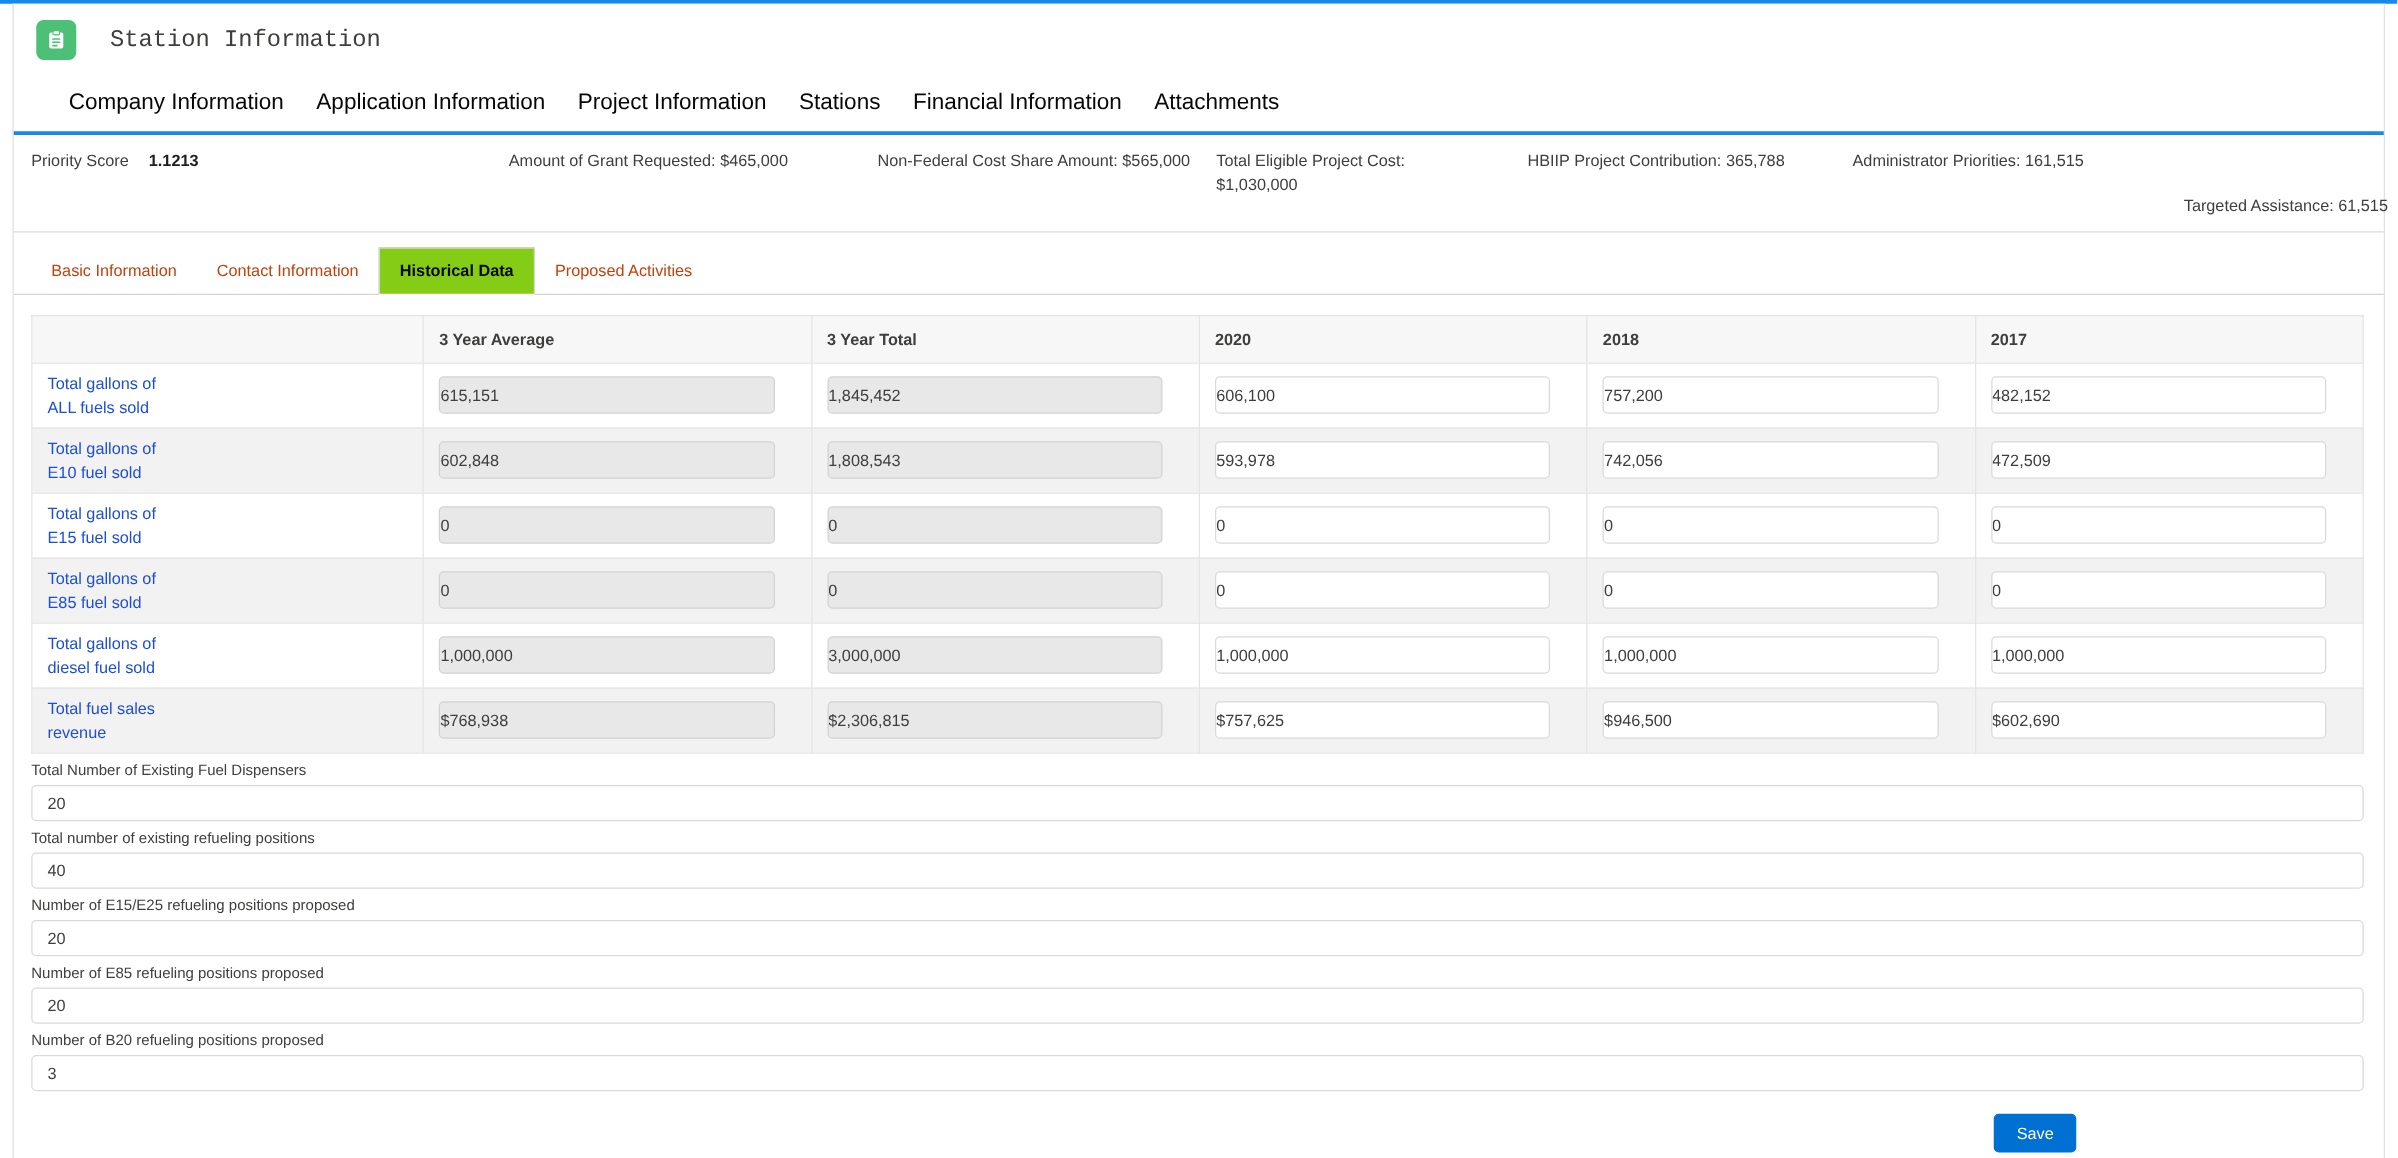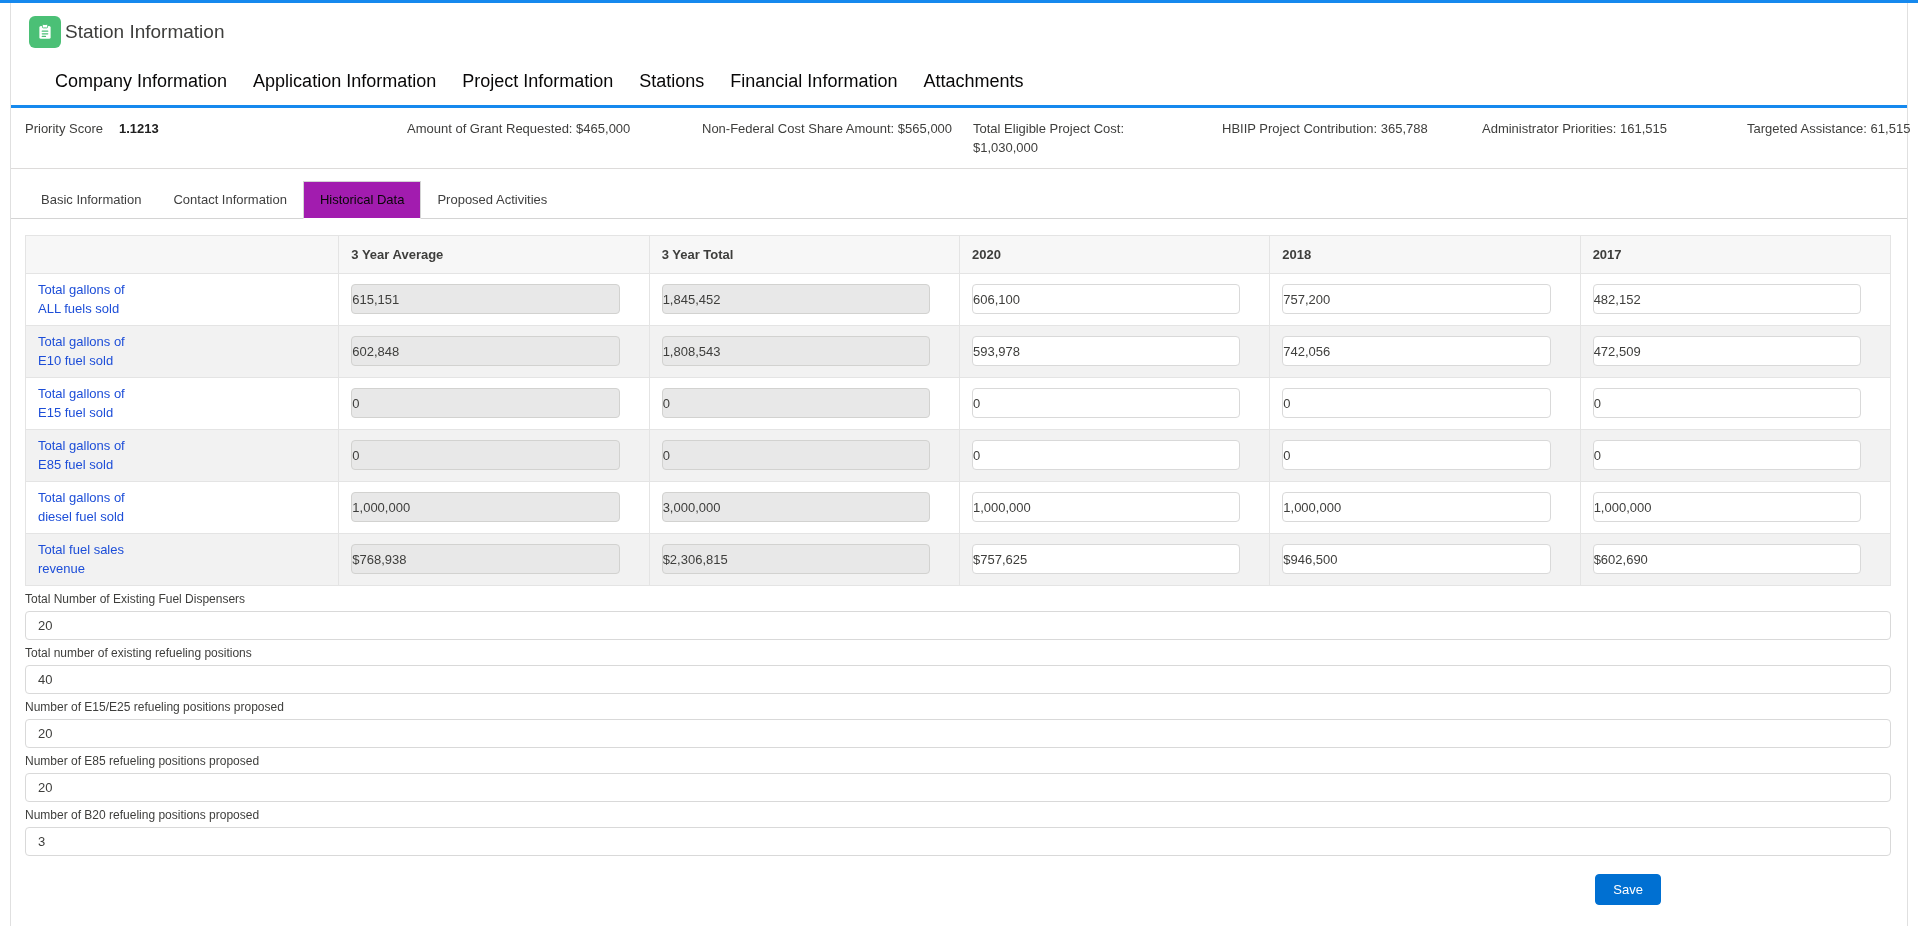--- a/index.html
+++ b/index.html
@@ -8,47 +8,47 @@
     background:#ffffff;
     font-family:"Liberation Sans","DejaVu Sans",sans-serif;
     color:#080707;
     font-size:13px;
     min-width:1280px;
   }
   .brand-bar { height:3px; background:#1589ee; }
   .app { margin:0 10px; border:1px solid #e0e0e0; border-top:none; background:#fff; }
 
   
-  .header { display:flex; align-items:center; gap:4px; padding:13px 18px 9px; }
+  .header { display:flex; align-items:center; gap:27px; padding:13px 18px 9px;font-family:Liberation Mono, monospace; }
   .icon-box { width:32px; height:32px; border-radius:6px; background:#4bc076;
               display:flex; align-items:center; justify-content:center; flex:0 0 auto; }
   .page-title { font-size:19px; color:#3e3e3c; }
 
   
   .nav-tabs { display:flex; gap:26px; padding:4px 0 0 44px; border-bottom:3px solid #1589ee; }
   .nav-tab { padding:10px 0 13px; font-size:18px; color:#080707; cursor:pointer; white-space:nowrap; }
 
   
   .highlights {
     display:grid;
     grid-template-columns:382px 295px 271px 249px 260px 265px 1fr;
     padding:12px 14px 10px;
     font-size:13px; color:#3e3e3c;
     border-bottom:1px solid #dddbda;
     align-items:start;
   }
   .hl-item { line-height:1.45; padding-right:18px; }
   .hl-priority .hl-value { margin-left:16px; font-weight:700; color:#202020; }
   .hl-wrap { max-width:178px; }
-  .hl-last { white-space:nowrap; justify-self:end; padding-right:0; }
+  .hl-last { white-space:nowrap; justify-self:end; padding-right:0;margin-top:36px; }
 
   
   .subtabs { display:flex; align-items:flex-end; padding:12px 0 0 14px; border-bottom:1px solid #d4d4d4; }
-  .subtab { padding:10px 16px 11px; font-size:13px; color:#404040; cursor:pointer; white-space:nowrap; }
-  .subtab.active { font-weight:400; color:#080707; background:#a21caf;
+  .subtab { padding:10px 16px 11px; font-size:13px; color:#c2410c; cursor:pointer; white-space:nowrap; }
+  .subtab.active { font-weight:700; color:#080707; background:#84cc16;
                    border:1px solid #d4d4d4; border-bottom:1px solid #fff; margin-bottom:-1px; }
 
   
   .content { padding:16px 16px 26px 14px; }
 
   table.hist { width:100%; border-collapse:collapse; table-layout:fixed; }
   .hist th, .hist td { border:1px solid #e4e4e4; }
   .hist th { background:#f7f7f7; text-align:left; font-size:13px; font-weight:700;
              color:#3e3e3c; padding:11px 12px; }
   .hist th.corner { width:16.8%; }

